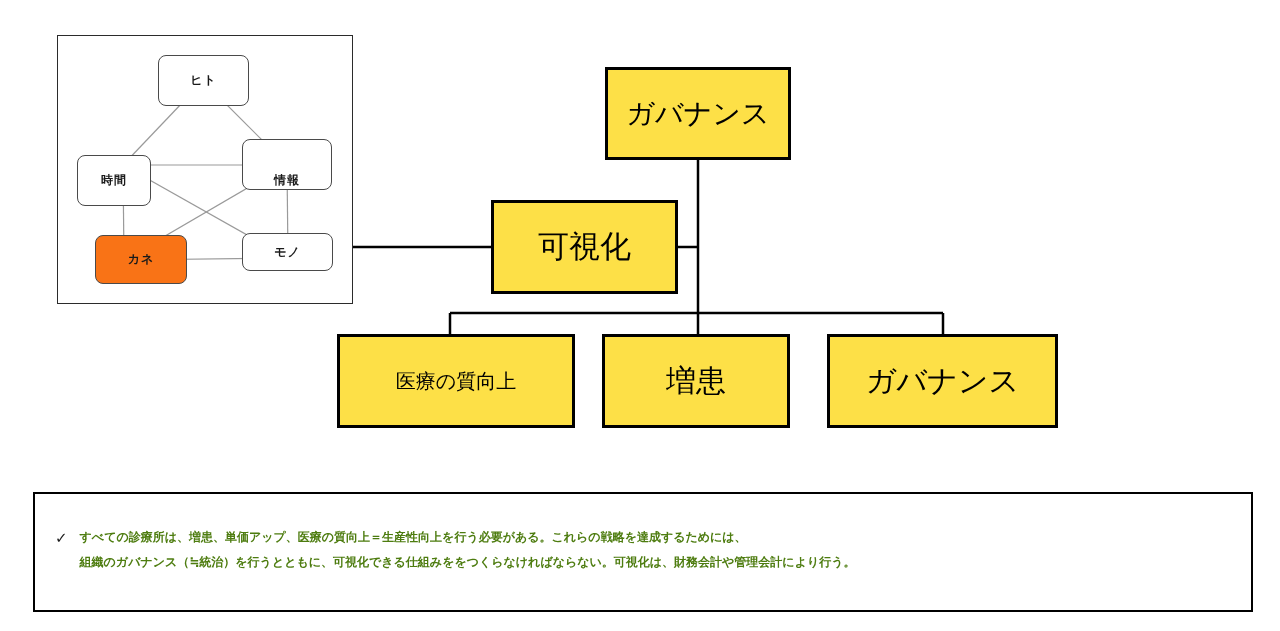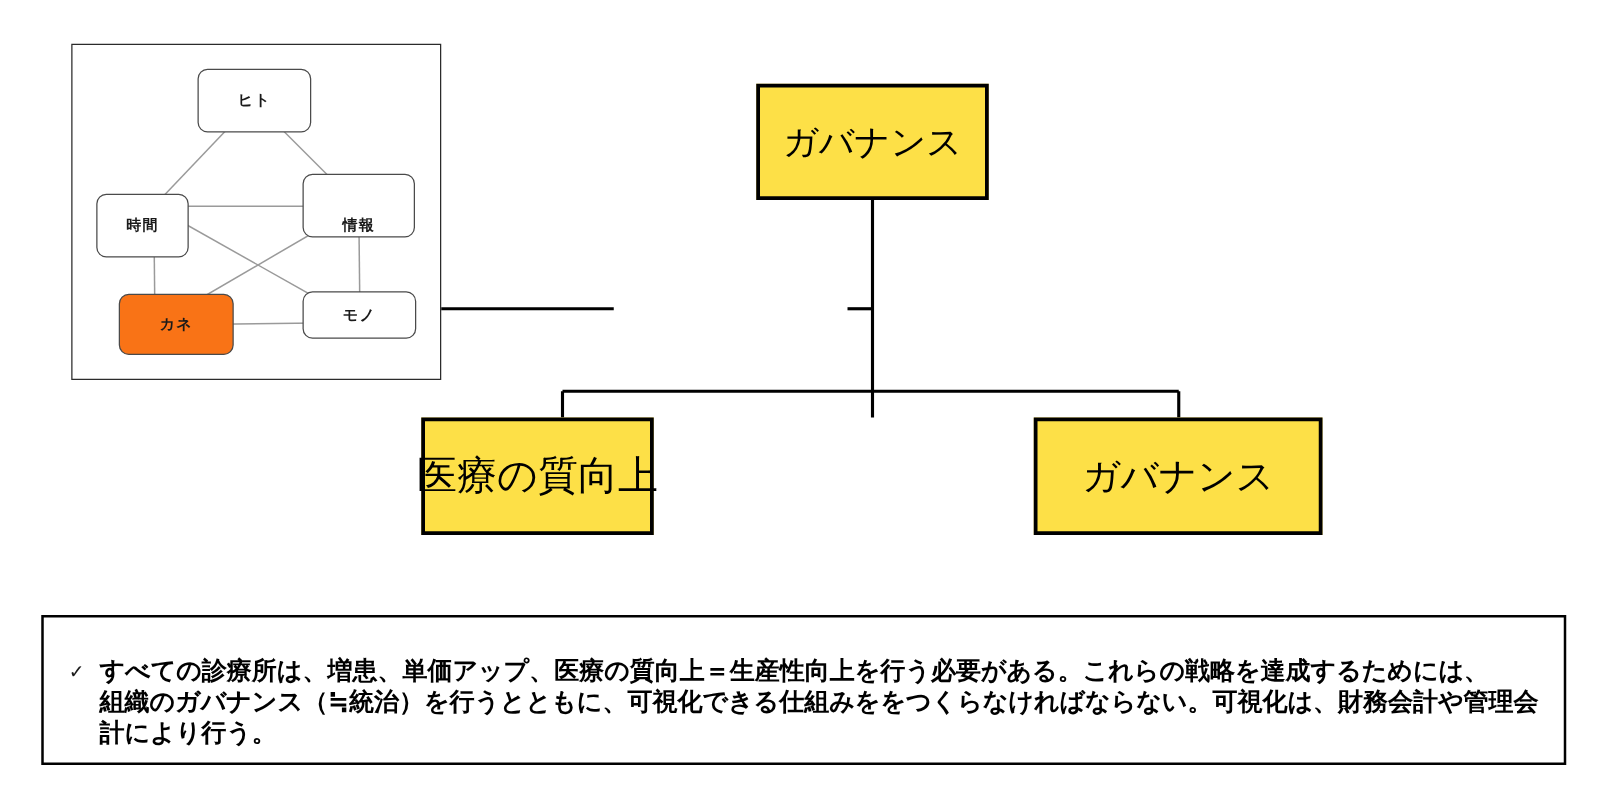--- a/index.html
+++ b/index.html
@@ -74,24 +74,24 @@
     padding: 31px 12px 0 20px;
     z-index: 2;
   }
   .note .check {
     font-size: 15px;
     line-height: 25px;
     font-weight: bold;
     color: #1a1a1a;
   }
   .note .note-text {
-    font-size: 20px;
+    font-size: 12px;
     line-height: 25px;
     font-weight: bold;
-    color: #000000;
+    color: #4d7c0f;
     letter-spacing: 0px;
   }
 </style>
 </head>
 <body>
 
 <div class="stage">
 
   <div class="panel"></div>
 
@@ -130,22 +130,28 @@
   <div class="sbox" style="left: 78px; top: 235px; width: 92px; height: 49px; background: #f97316; margin-left: 17px;">
     <span>カネ</span>
   </div>
   <div class="sbox" style="left:242px; top:233px; width:91px; height:38px;">
     <span>モノ</span>
   </div>
 
   <div class="obox" style="left:605px; top:67px;  width:186px; height:93px; font-size:28px;">
     <span>ガバナンス</span>
   </div>
-  <div class="obox" style="left:337px; top:334px; width:186px; height:94px; font-size:32px;">
+  <div class="obox" style="left:491px; top:200px; width:187px; height:94px; font-size:31px;">
+    <span>可視化</span>
+  </div>
+  <div class="obox" style="left:337px; top:334px; width:238px; height:94px; font-size:20px;">
     <span>医療の質向上</span>
+  </div>
+  <div class="obox" style="left:602px; top:334px; width:188px; height:94px; font-size:30px;">
+    <span>増患</span>
   </div>
   <div class="obox" style="left:827px; top:334px; width:231px; height:94px; font-size:30px;">
     <span>ガバナンス</span>
   </div>
 
   <div class="note">
     <span class="check">✓</span>
     <div class="note-text">
       <div>すべての診療所は、増患、単価アップ、医療の質向上＝生産性向上を行う必要がある。これらの戦略を達成するためには、</div>
       <div>組織のガバナンス（≒統治）を行うとともに、可視化できる仕組みををつくらなければならない。可視化は、財務会計や管理会計により行う。</div>

